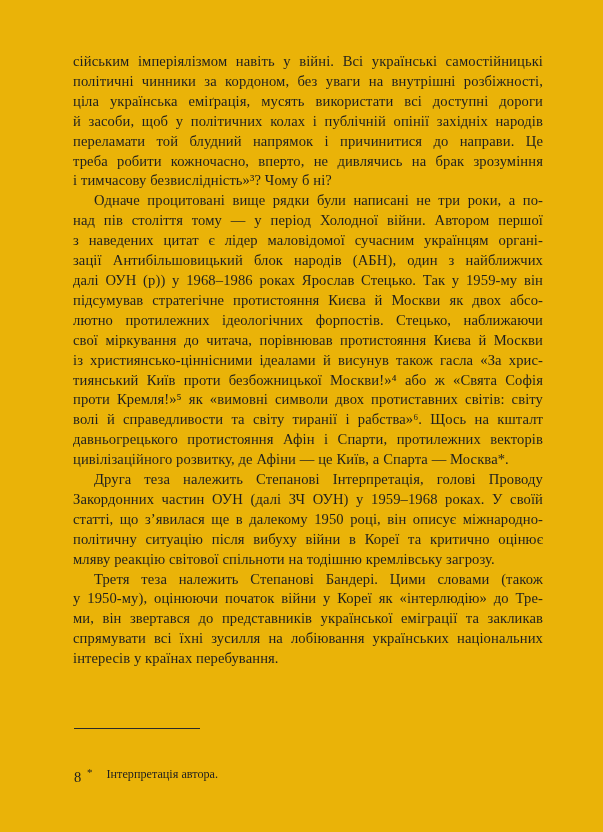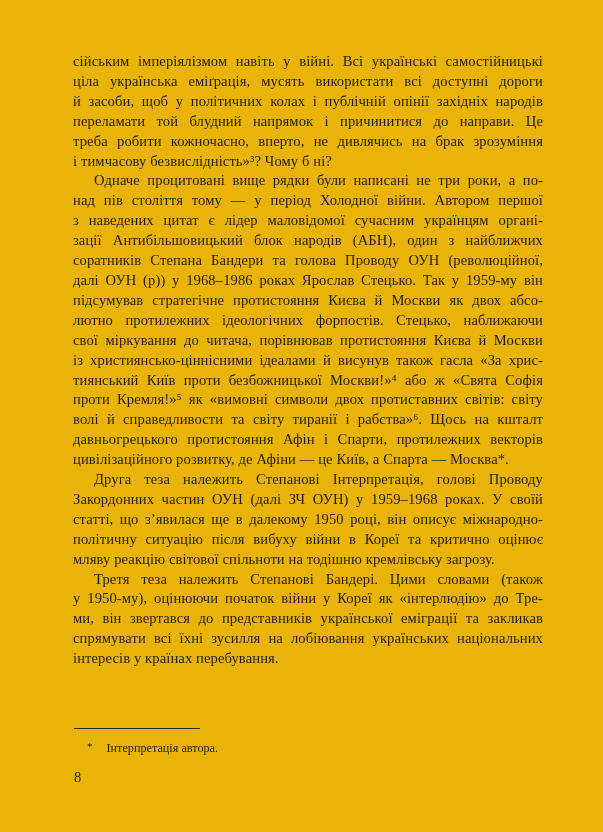--- a/index.html
+++ b/index.html
@@ -45,21 +45,21 @@
     position: absolute;
     left: 74px;
     top: 728px;
     width: 126px;
     height: 0;
     border-top: 1.2px solid #2a2a2a;
   }
   .footnote {
     position: absolute;
     left: 74px;
-    top: 738px;
+    top: 764px;
     width: 469px;
     font-size: 12.2px;
     line-height: 16px;
   }
   .footnote .marker {
     display: inline-block;
     padding-left: 13px;
     font-size: 11px;
     vertical-align: 2px;
   }
@@ -74,32 +74,32 @@
     line-height: 18px;
   }
 </style>
 </head>
 <body>
 
 <div class="page" style="background: #eab308; color: rgb(31, 31, 31);">
   <div class="text-block">
       <div class="paragraph">
         <div class="line">сійським імперіялізмом навіть у війні. Всі українські самостійницькі</div>
+        <div class="line">політичні чинники за кордоном, без уваги на внутрішні розбіжності,</div>
         <div class="line">ціла українська еміґрація, мусять використати всі доступні дороги</div>
         <div class="line">й засоби, щоб у політичних колах і публічній опінії західніх народів</div>
         <div class="line">переламати той блудний напрямок і причинитися до направи. Це</div>
         <div class="line">треба робити кожночасно, вперто, не дивлячись на брак зрозуміння</div>
         <div class="line end">і тимчасову безвислідність»³? Чому б ні?</div>
       </div>
       <div class="paragraph">
         <div class="line indent">Одначе процитовані вище рядки були написані не три роки, а по-</div>
         <div class="line">над пів століття тому — у період Холодної війни. Автором першої</div>
         <div class="line">з наведених цитат є лідер маловідомої сучасним українцям органі-</div>
         <div class="line">зації Антибільшовицький блок народів (АБН), один з найближчих</div>
-        <div class="line">соратників Степана Бандери та голова Проводу ОУН (революційної,</div>
         <div class="line">далі ОУН (р)) у 1968–1986 роках Ярослав Стецько. Так у 1959-му він</div>
         <div class="line">підсумував стратегічне протистояння Києва й Москви як двох абсо-</div>
         <div class="line">лютно протилежних ідеологічних форпостів. Стецько, наближаючи</div>
         <div class="line">свої міркування до читача, порівнював протистояння Києва й Москви</div>
         <div class="line">із християнсько-ціннісними ідеалами й висунув також гасла «За хрис-</div>
         <div class="line">тиянський Київ проти безбожницької Москви!»⁴ або ж «Свята Софія</div>
         <div class="line">проти Кремля!»⁵ як «вимовні символи двох протиставних світів: світу</div>
         <div class="line">волі й справедливости та світу тиранії і рабства»⁶. Щось на кшталт</div>
         <div class="line">давньогрецького протистояння Афін і Спарти, протилежних векторів</div>
         <div class="line end">цивілізаційного розвитку, де Афіни — це Київ, а Спарта — Москва*.</div>

